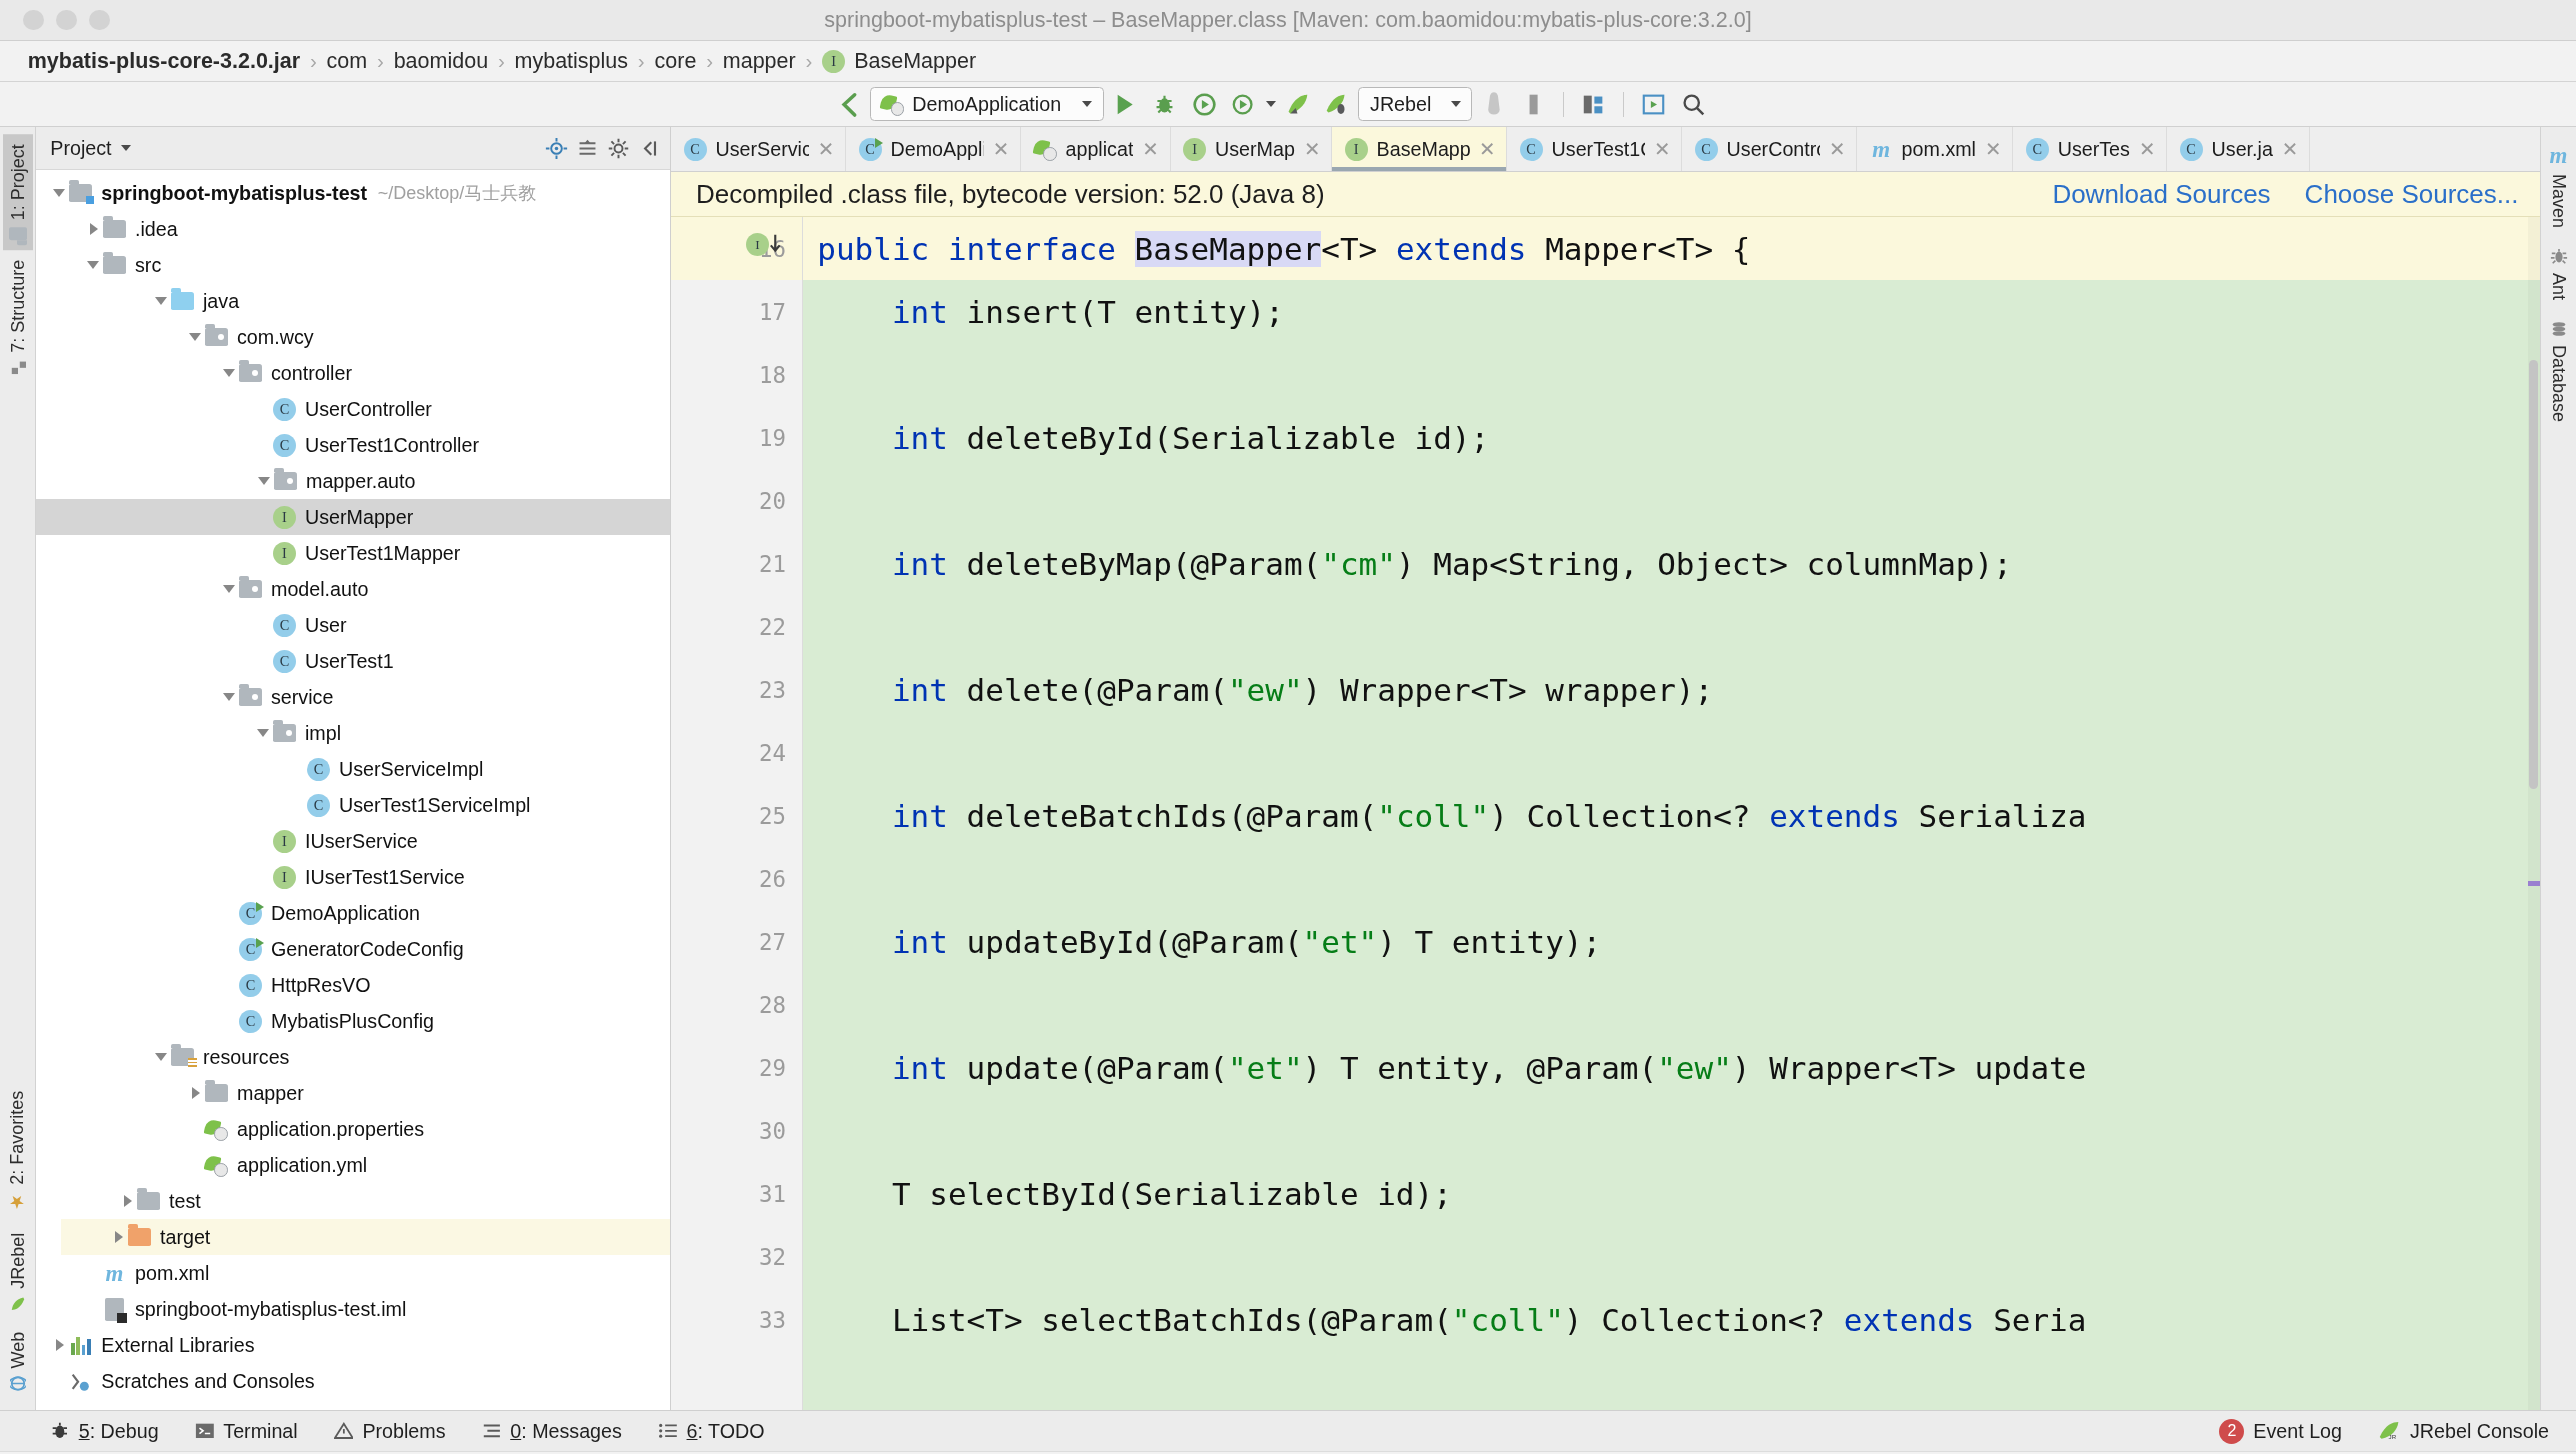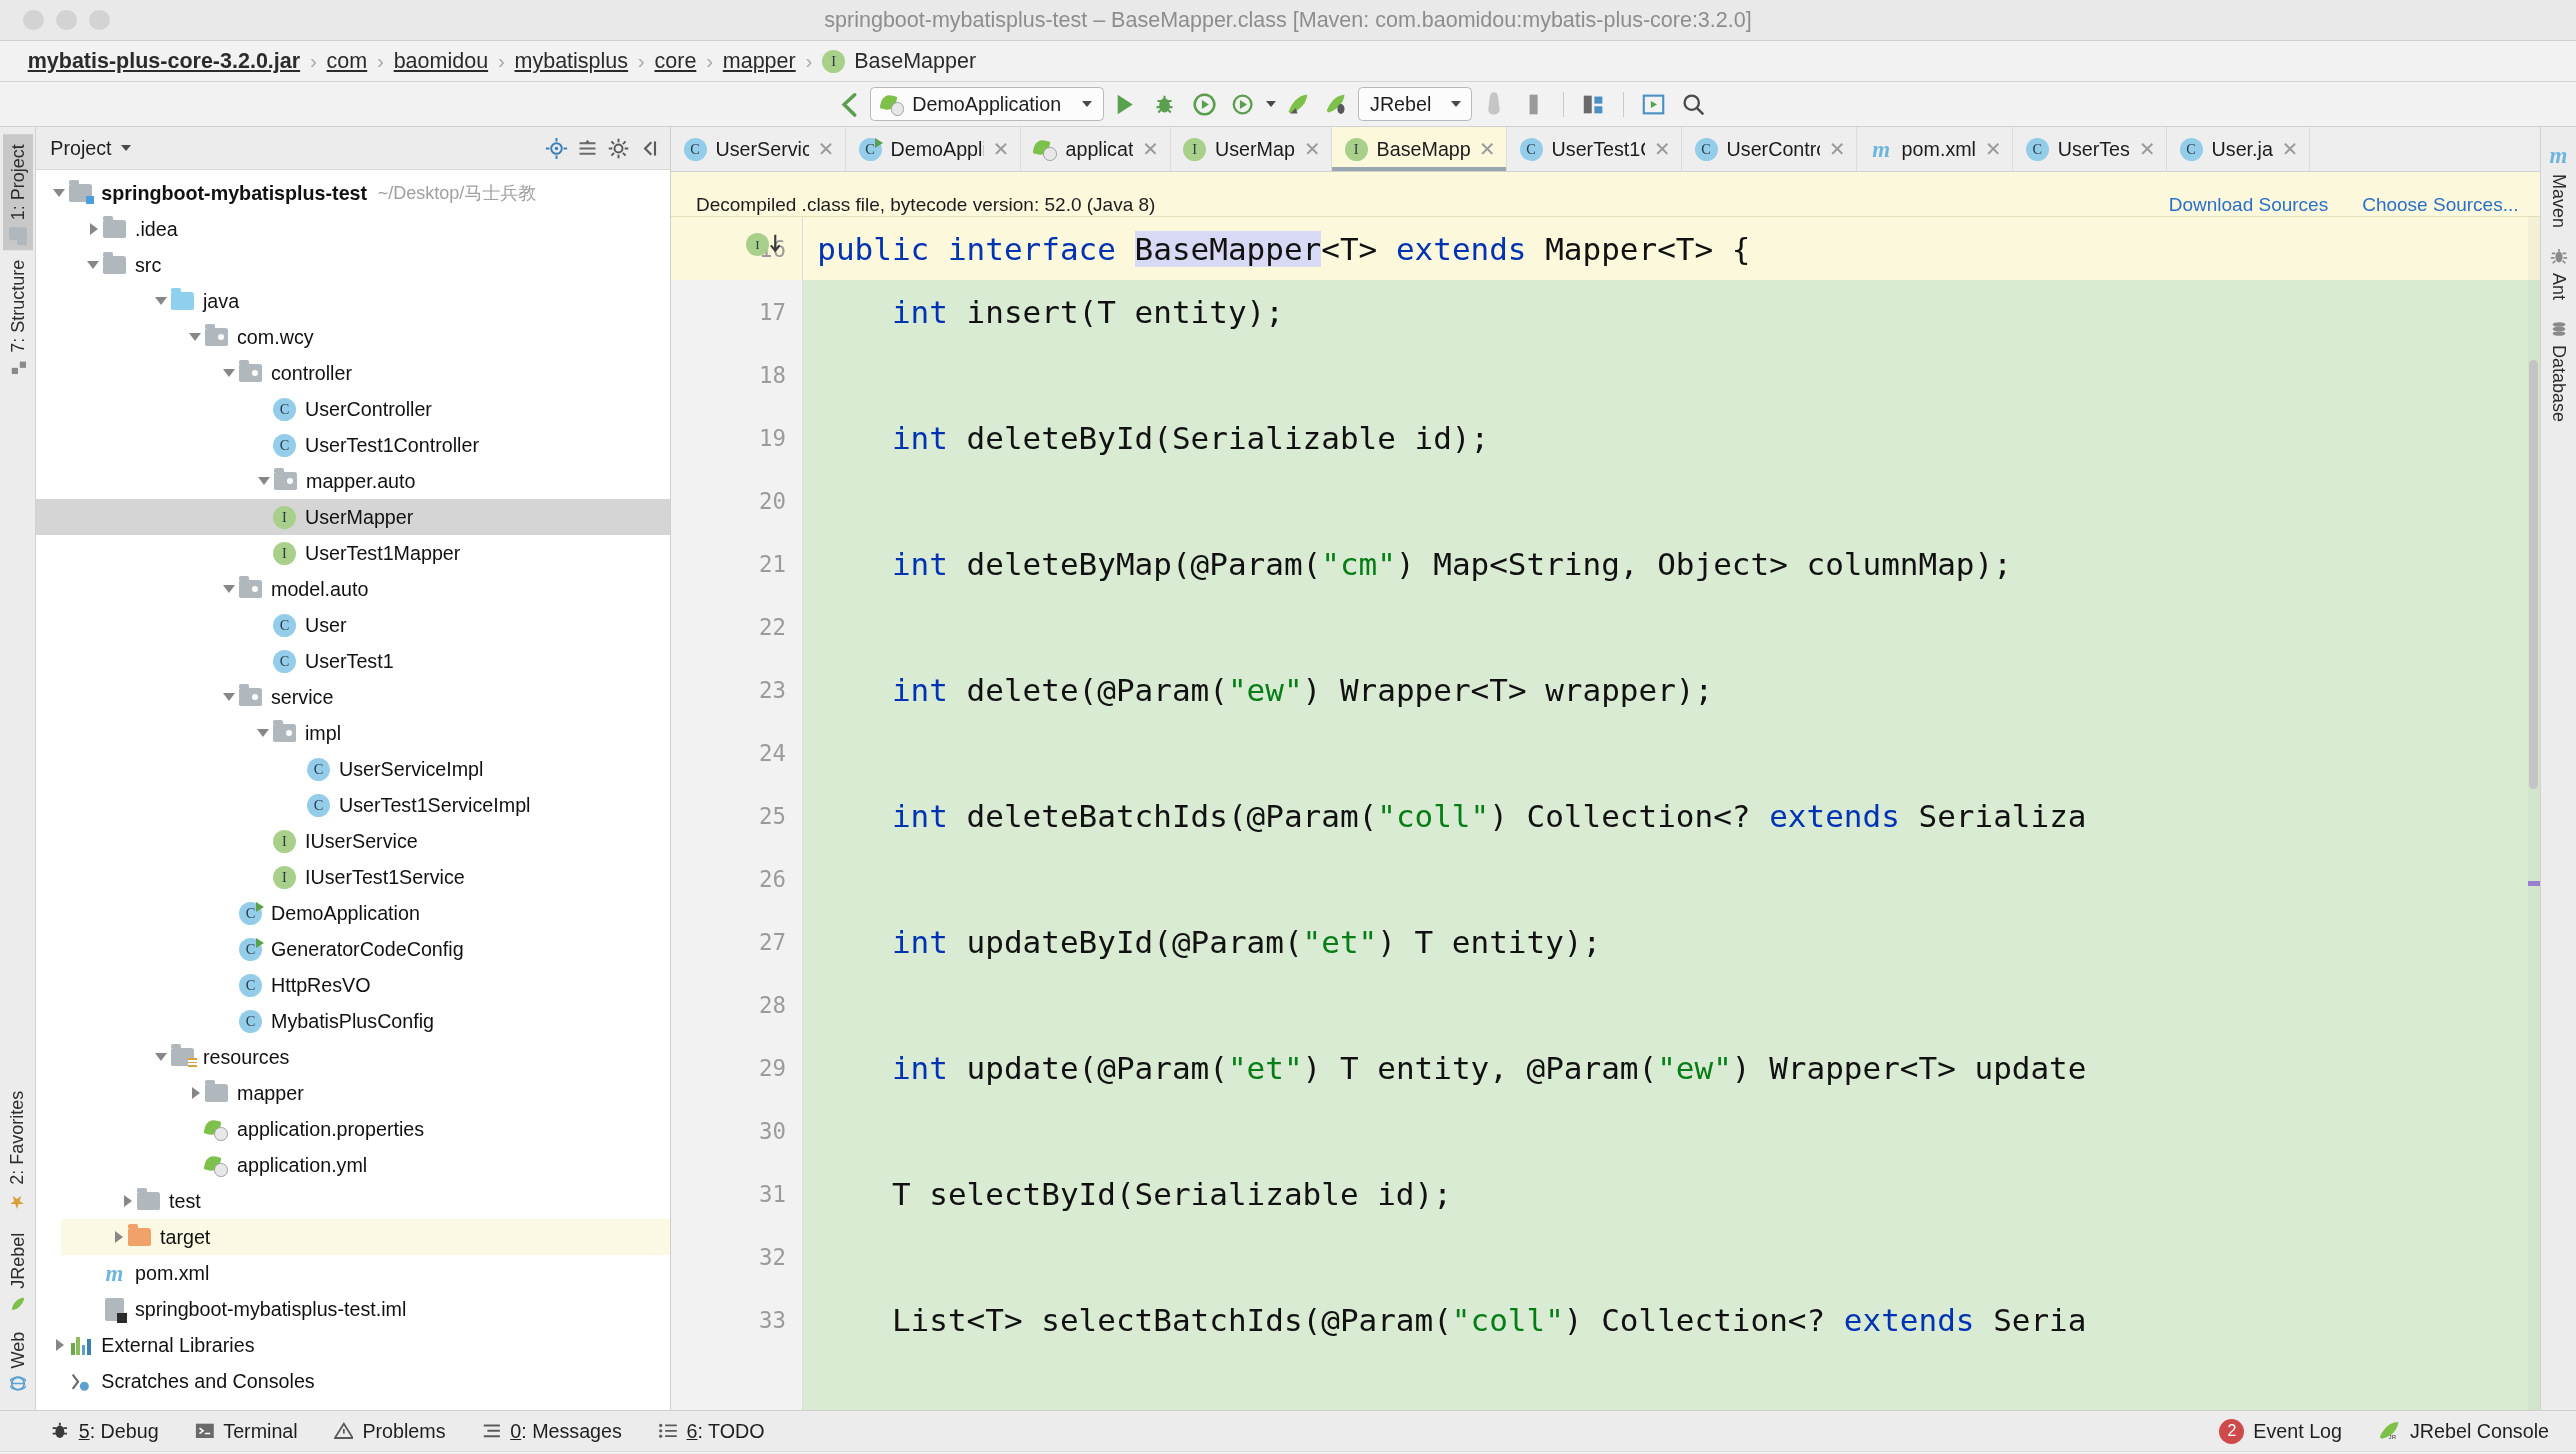--- a/index.html
+++ b/index.html
@@ -22,21 +22,21 @@
     position: absolute; left: 0; right: 0; text-align: center;
     font-size: 21.5px; color: #8d8d8d; pointer-events: none;
   }
   
   #crumbrow {
     height: 41px; background: #f2f2f2;
     border-bottom: 0.9px solid #d4d4d4;
     display: flex; align-items: center; padding-left: 19.7px;
     font-size: 21.5px; color: #2b2b2b; gap: 1.8px;
   }
-  .crumb { padding: 0 8px; white-space: nowrap; text-decoration: underline; }
+  .crumb { padding: 0 8px; white-space: nowrap; }
   .crumb.root { font-weight: bold; }
   .crumb-sep { color: #a8a8a8; font-size: 20.6px; }
   .crumb-chip { display: flex; align-items: center; gap: 9px; padding: 0 8px; }
   
   #toolbar {
     height: 45px; background: #f2f2f2;
     border-bottom: 0.9px solid #d0d0d0;
     display: flex; align-items: center; position: relative;
   }
   #tb-left { width: 733px; display: flex; align-items: center; }
@@ -148,21 +148,21 @@
     position: relative;
   }
   .tab.active { background: #fbf8dc; }
   .tab.active::after { content:""; position:absolute; left:0; right:0; bottom:0; height:3.6px; background:#9aa7b0; }
   .tab .tlabel { overflow: hidden; text-overflow: clip; }
   .tclose { color: #9a9a9a; font-size: 19.7px; }
   .tabicon { width: 23px; height: 23px; flex: 0 0 23px; position: relative;
              display: flex; align-items: center; justify-content: center; }
   #notice {
     height: 45px; background: #fbf8dc; border-bottom: 0.9px solid #e4dfb8;
-    display: flex; align-items: flex-end; padding: 0 21.5px 0 25px; font-size: 19px; color: #1d1d1d;
+    display: flex; align-items: center; padding: 0 21.5px 0 25px; font-size: 26px; color: #1d1d1d;
   }
   #notice .links { margin-left: auto; display: flex; gap: 34px; }
   #notice .links a { color: #2a6fc9; text-decoration: none; }
   #code-wrap { flex: 1; display: flex; position: relative; overflow: hidden; }
   #gutter {
     width: 132px; background: #f2f2f2; border-right: 0.9px solid #dcdcdc;
     flex: 0 0 132px; position: relative;
   }
   .gln {
     height: 63px; display: flex; align-items: center; justify-content: flex-end;

